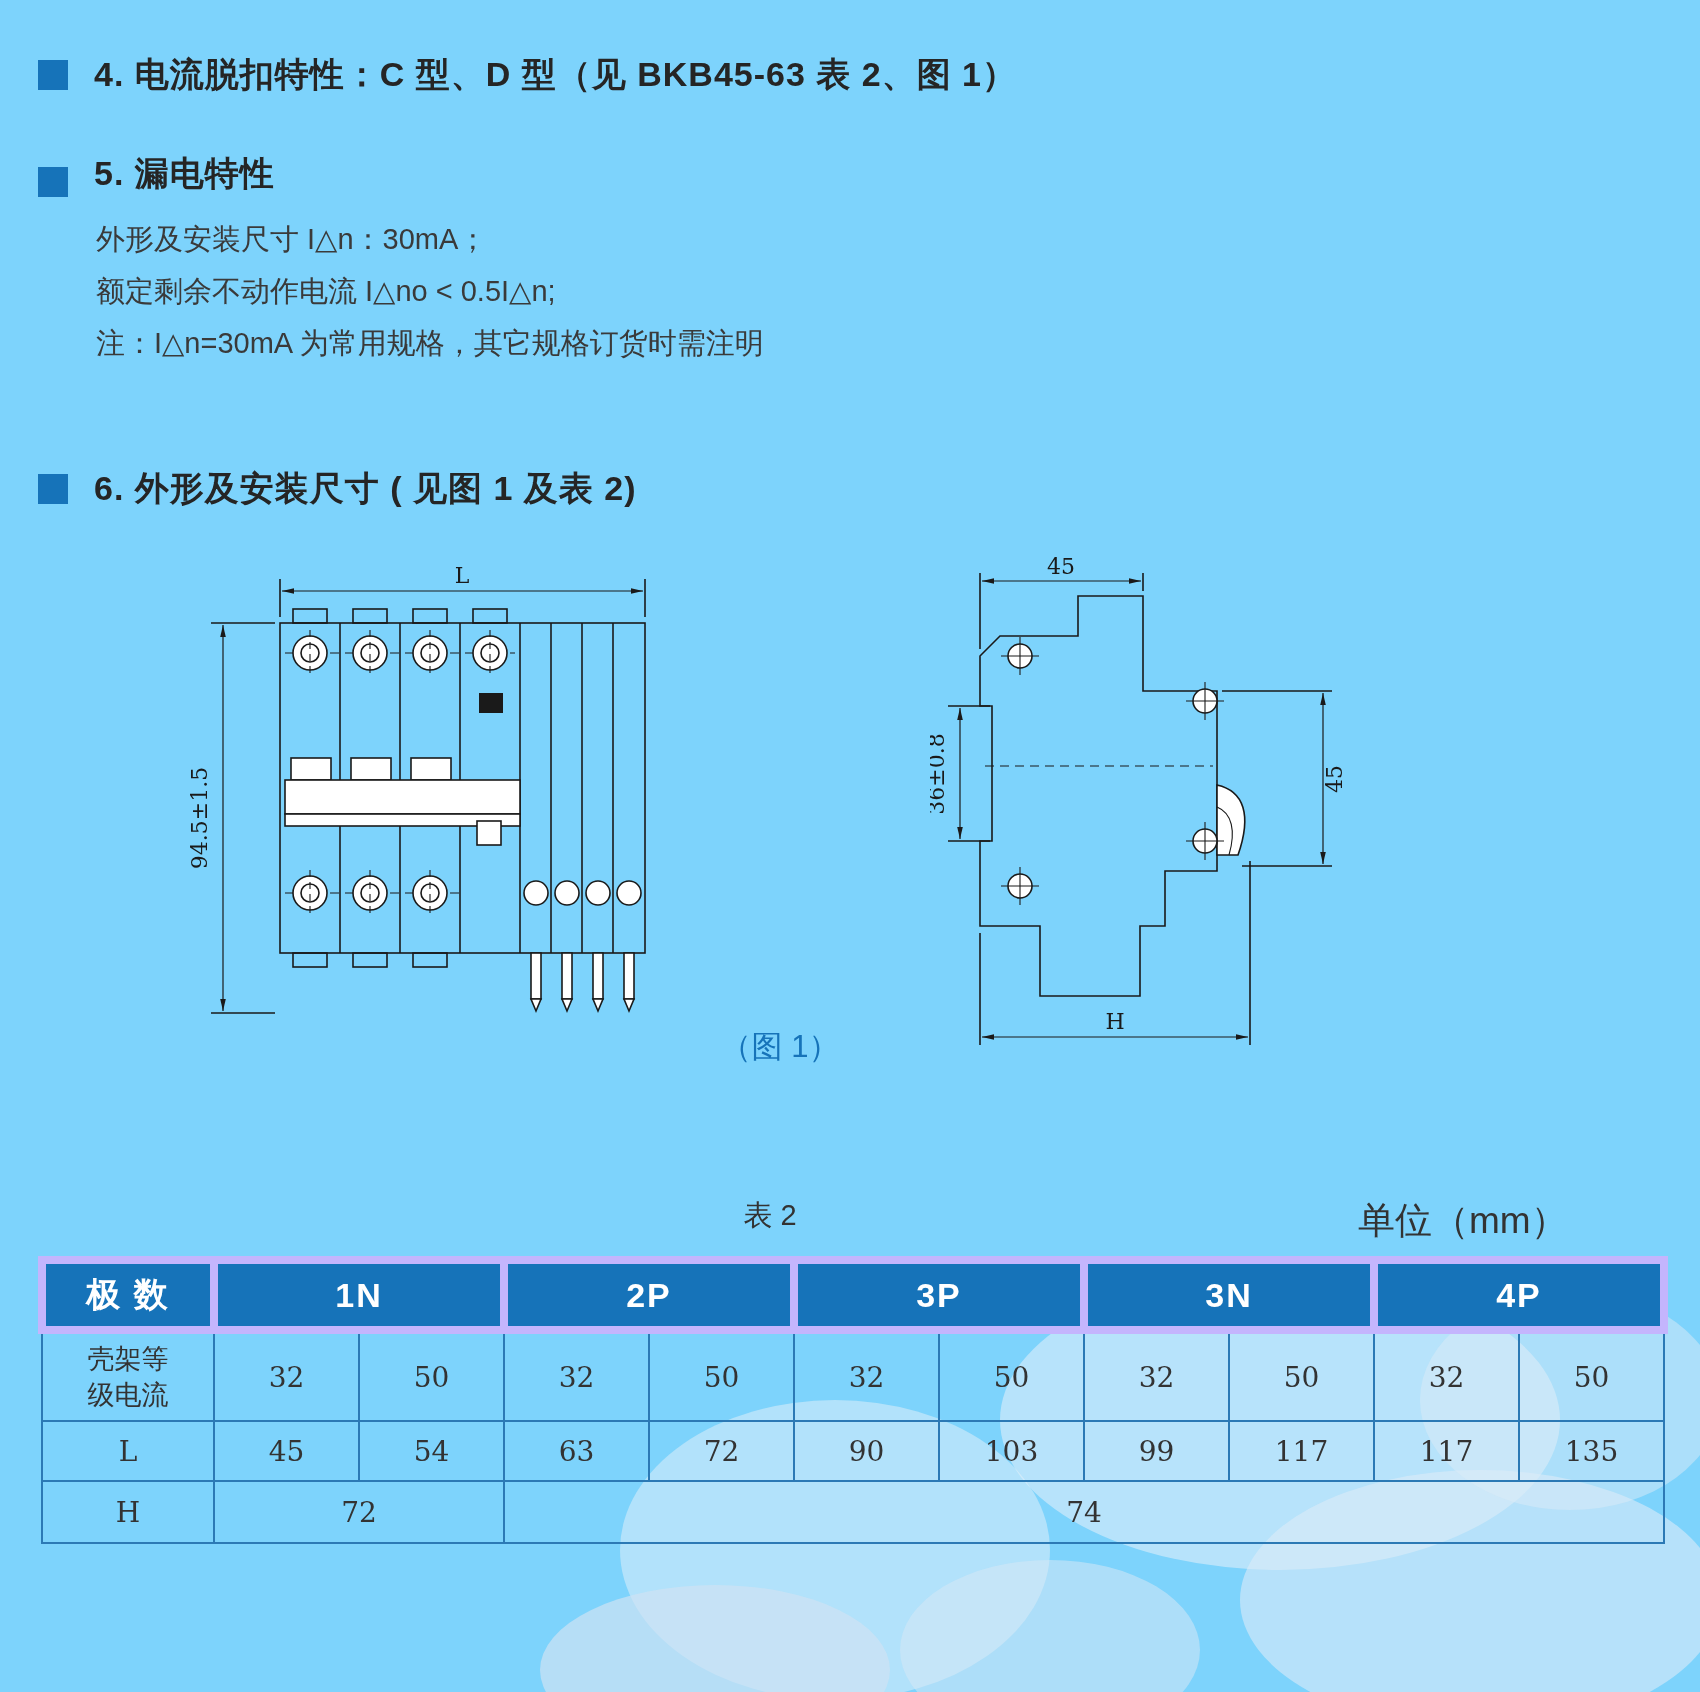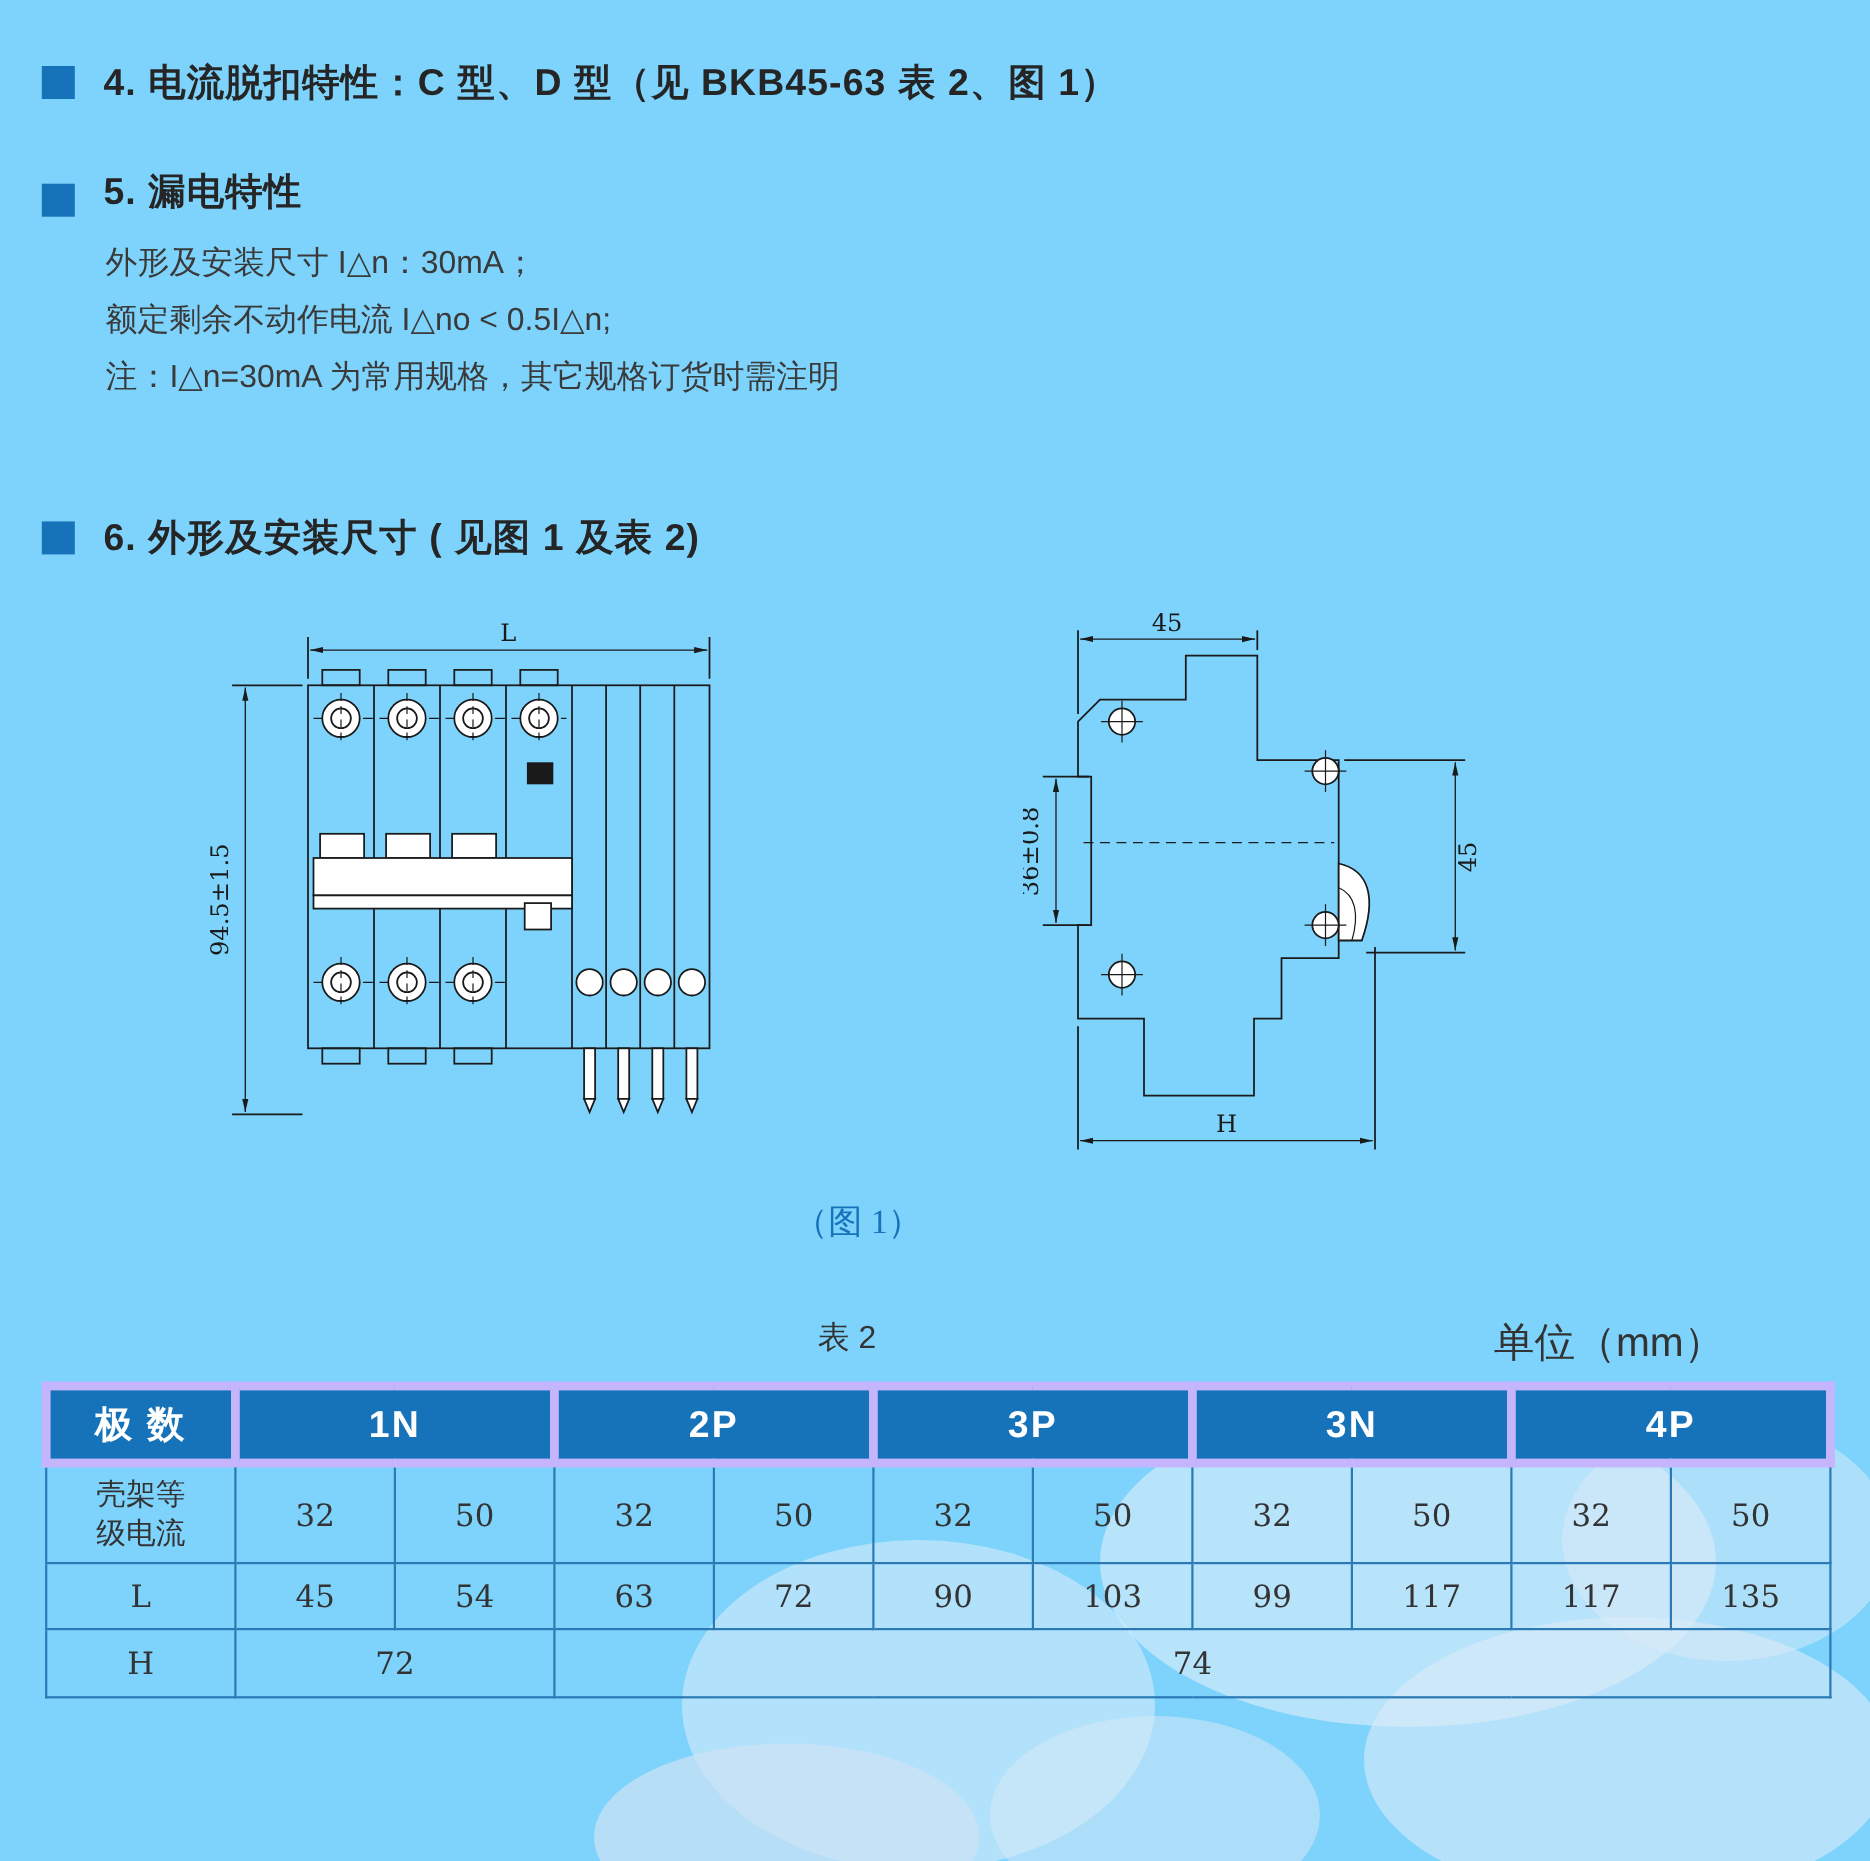--- a/index.html
+++ b/index.html
@@ -12,22 +12,22 @@
   
   .heading{position:absolute;left:38px;display:flex;align-items:center;gap:26px;z-index:3;}
   .sq{width:30px;height:30px;background:#1673b9;flex:0 0 auto;}
   .htext{font-size:34px;font-weight:bold;color:#252525;letter-spacing:1px;white-space:nowrap;}
   
   .bodytext{position:absolute;left:96px;top:213px;z-index:3;font-size:29px;color:#3a3a3a;line-height:52px;}
   
   .fig{position:absolute;z-index:3;}
   .fig-front{left:165px;top:553px;}
   .fig-side{left:930px;top:551px;}
-  .figcaption{position:absolute;top:1090px;left:0;width:1560px;text-align:center;
-    font-size:31px;color:#1673b9;z-index:3;font-weight:500;font-family:Liberation Serif, serif;}
+  .figcaption{position:absolute;top:1026px;left:0;width:1560px;text-align:center;
+    font-size:31px;color:#1673b9;z-index:3;font-weight:500;}
   
   .tablecap{position:absolute;top:1196px;left:0;width:1540px;text-align:center;font-size:29px;color:#333;z-index:3;}
   .unit{position:absolute;top:1196px;left:1358px;font-size:37px;color:#333;z-index:3;white-space:nowrap;}
   
   table.dim{
     position:absolute;left:38px;top:1256px;width:1624px;z-index:2;
     border-collapse:collapse;table-layout:fixed;
   }
   table.dim th{
     background:#1673b9;color:#fff;font-size:34px;font-weight:bold;

